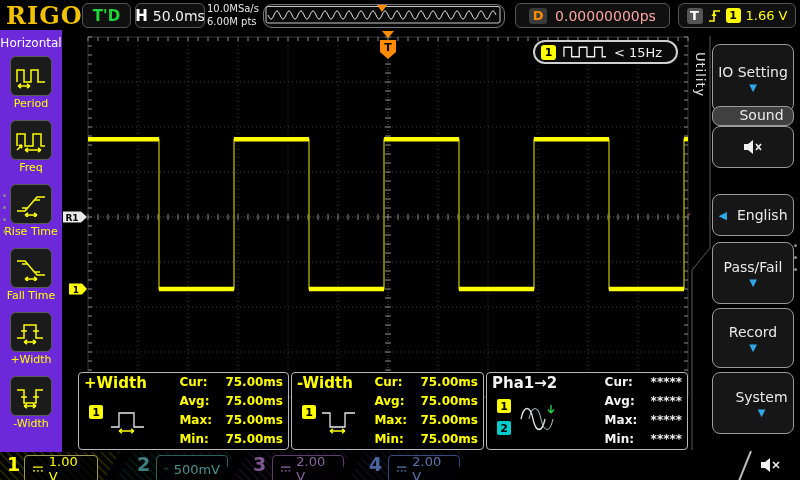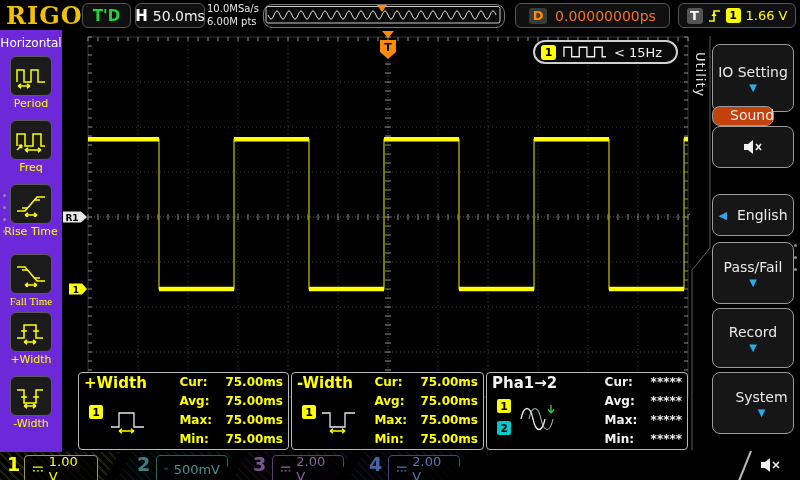--- a/index.html
+++ b/index.html
@@ -16,21 +16,21 @@
   #tstat{left:82px;top:3px;width:47px;height:23px;color:#21d43a;font-weight:bold;font-size:15px;}
   #hb{left:135px;top:3px;width:68px;height:23px;gap:5px;}
   #hb .hl{font-weight:bold;color:#fff;font-size:15px;}
   #hb .hv{color:#f0f0f0;font-size:14px;}
   #srate{left:207px;top:2px;width:56px;height:26px;font-size:10px;line-height:13px;color:#e8e8e8;}
   #preview{left:263px;top:4px;width:240px;height:22px;background:#0a0a0a;
            border:1px solid #777;border-radius:9px;}
   #dbox{left:515px;top:3px;width:153px;height:23px;gap:8px;}
   #dbox .db{background:#3a3a3a;border-radius:3px;width:18px;height:16px;color:#ff8c00;
             font-weight:bold;font-size:13px;display:flex;align-items:center;justify-content:center;}
-  #dbox .dv{color:#f97316;font-size:14px;}
+  #dbox .dv{color:#fca5a5;font-size:14px;}
   #tbox{left:678px;top:3px;width:116px;height:23px;gap:5px;}
   #tbox .tb{background:#555;border-radius:3px;width:16px;height:16px;color:#fff;
             font-weight:bold;font-size:13px;display:flex;align-items:center;justify-content:center;}
   #tbox .tl{color:#ffff00;font-size:13px;}
   .ch1badge{background:#ffff00;color:#000;border-radius:3px;width:15px;height:15px;
             font-size:11px;font-weight:bold;display:flex;align-items:center;justify-content:center;}
 
   
   #leftmenu{left:0;top:30px;width:62px;height:422px;background:#6d28d9;}
   #lm-title{left:0;top:6px;width:62px;text-align:center;font-size:12px;color:#fff;}
@@ -60,21 +60,21 @@
   .y{color:#ffff00;} .w{color:#f2f2f2;}
   .micon{position:absolute;}
 
   
   #rightmenu{left:690px;top:30px;width:110px;height:422px;background:#000;}
   #utab{position:absolute;left:0px;top:22px;width:18px;color:#e0e0e0;font-size:13px;
         writing-mode:vertical-rl;letter-spacing:1px;}
   .rbtn{position:absolute;left:22px;width:82px;background:#161616;border:1.5px solid #9a9a9a;
         border-radius:8px;color:#eaeaea;font-size:14px;text-align:center;box-sizing:border-box;
         display:flex;flex-direction:column;align-items:center;justify-content:center;gap:4px;}
-  .rlabel{position:absolute;left:22px;width:62px;background:#c2410c;border:1.5px solid #9a9a9a;
+  .rlabel{position:absolute;left:22px;width:82px;background:#404040;border:1.5px solid #9a9a9a;
           border-radius:8px;color:#eaeaea;font-size:14px;text-align:center;box-sizing:border-box;height:20px;line-height:17px;padding-left:17px;}
   .tri{color:#2fa8e8;font-size:10px;line-height:8px;}
   .ltri{color:#2fa8e8;font-size:11px;margin-right:6px;}
 
   
   #bottombar{left:0;top:452px;width:800px;height:28px;background:#000;}
   .chblk{position:absolute;top:0;height:28px;width:120px;}
   .chnum{position:absolute;top:1px;font-size:19px;font-weight:bold;}
   .chval{position:absolute;top:3px;height:28px;border:1px solid;border-radius:4px;background:rgba(0,0,0,.75);
          display:flex;align-items:center;gap:5px;padding:0 7px;box-sizing:border-box;font-size:13px;}
@@ -150,21 +150,21 @@
           <g stroke="#ffff00" fill="none" stroke-width="1.5">
         <path d="M1,20 H9 L21,6 H29"></path>
             <path d="M6,17 h6 M18,9 h6"></path>
         <path d="M9,24 H21 M9,24 l3,-2.2 M9,24 l3,2.2 M21,24 l-3,-2.2 M21,24 l-3,2.2"></path>
           </g>
         </svg>
     </div>
     <div class="lm-label">Rise Time</div>
   </div>
 
-  <div class="lm-item" style="top:224px;font-family:Liberation Serif, serif;">
+  <div class="lm-item" style="top:218px;">
     <div class="lm-icon">
       <svg width="30" height="26" viewBox="0 0 30 26">
           <g stroke="#ffff00" fill="none" stroke-width="1.5">
         <path d="M1,6 H9 L21,20 H29"></path>
             <path d="M6,9 h6 M18,17 h6"></path>
         <path d="M9,24 H21 M9,24 l3,-2.2 M9,24 l3,2.2 M21,24 l-3,-2.2 M21,24 l-3,2.2"></path>
           </g>
         </svg>
     </div>
     <div class="lm-label">Fall Time</div>

